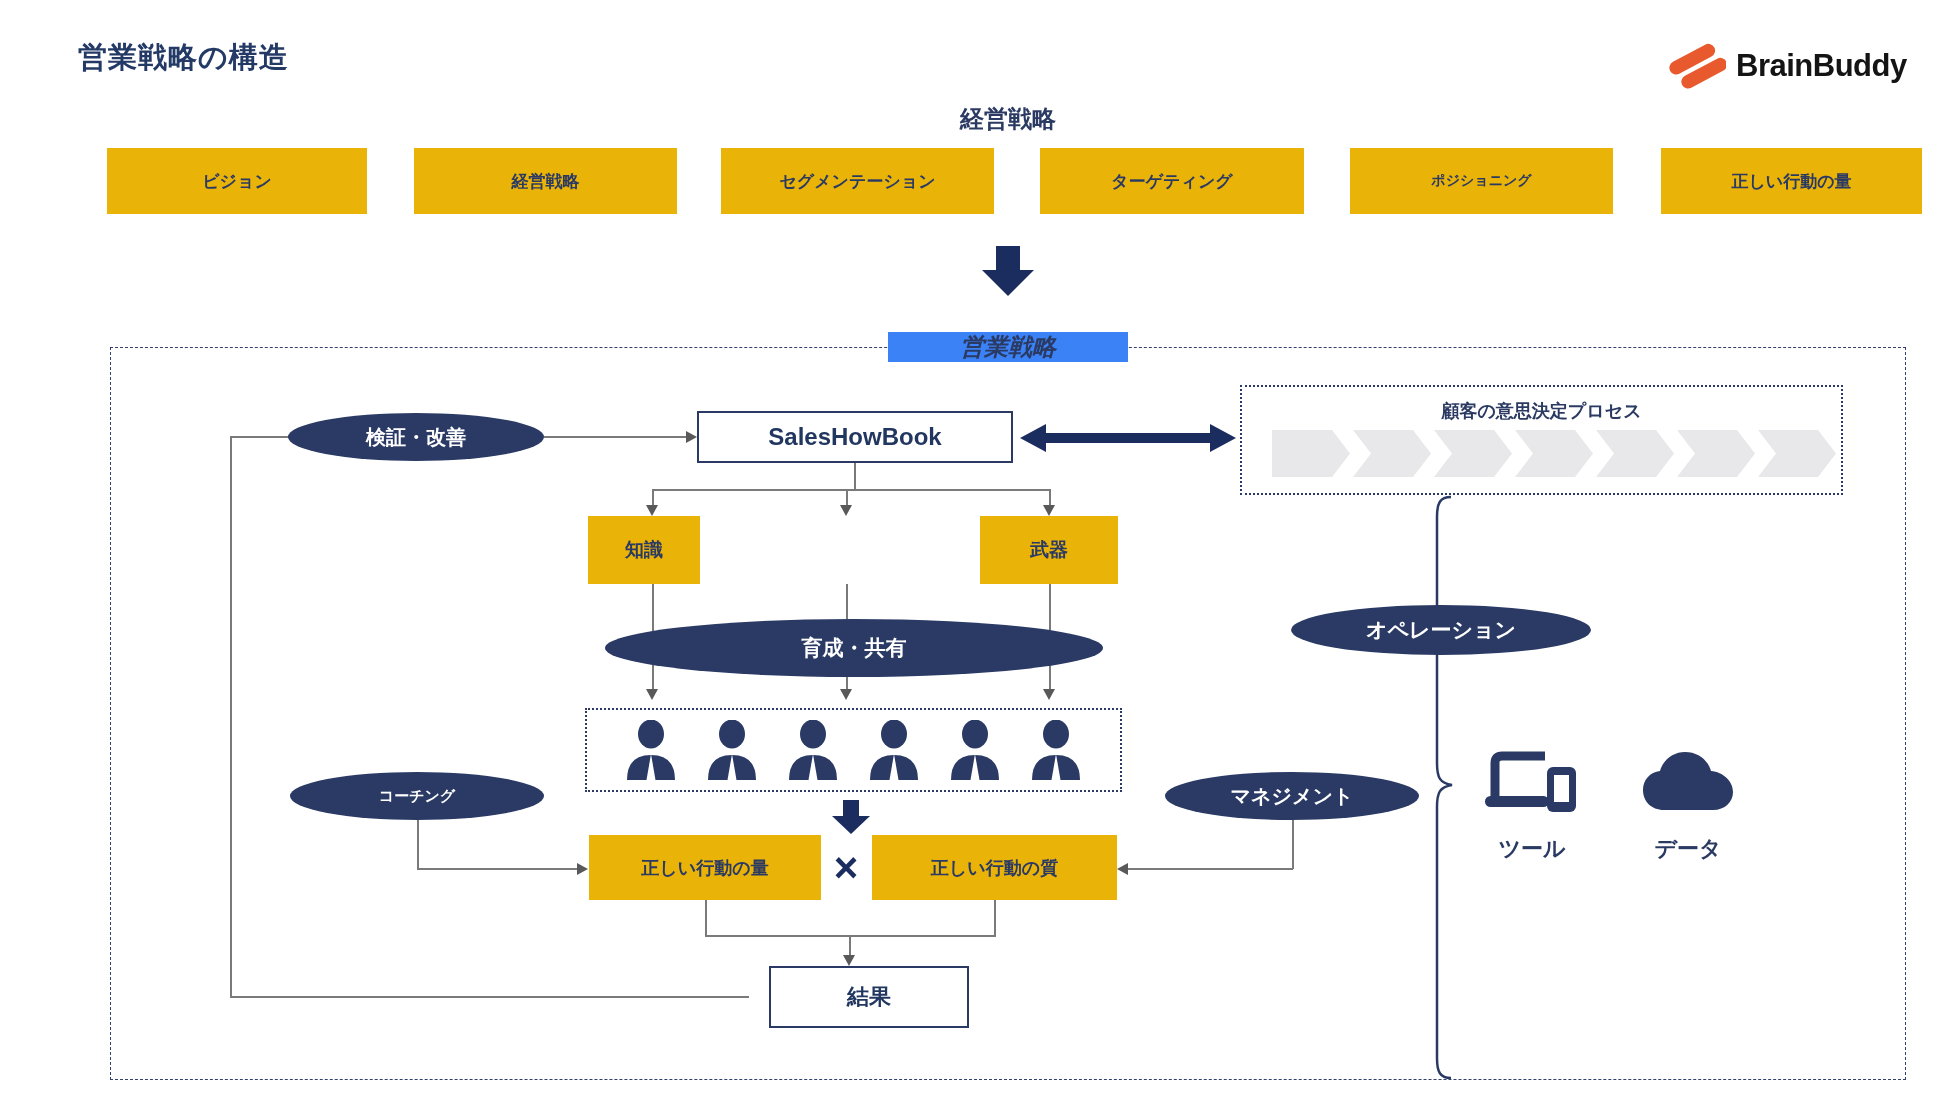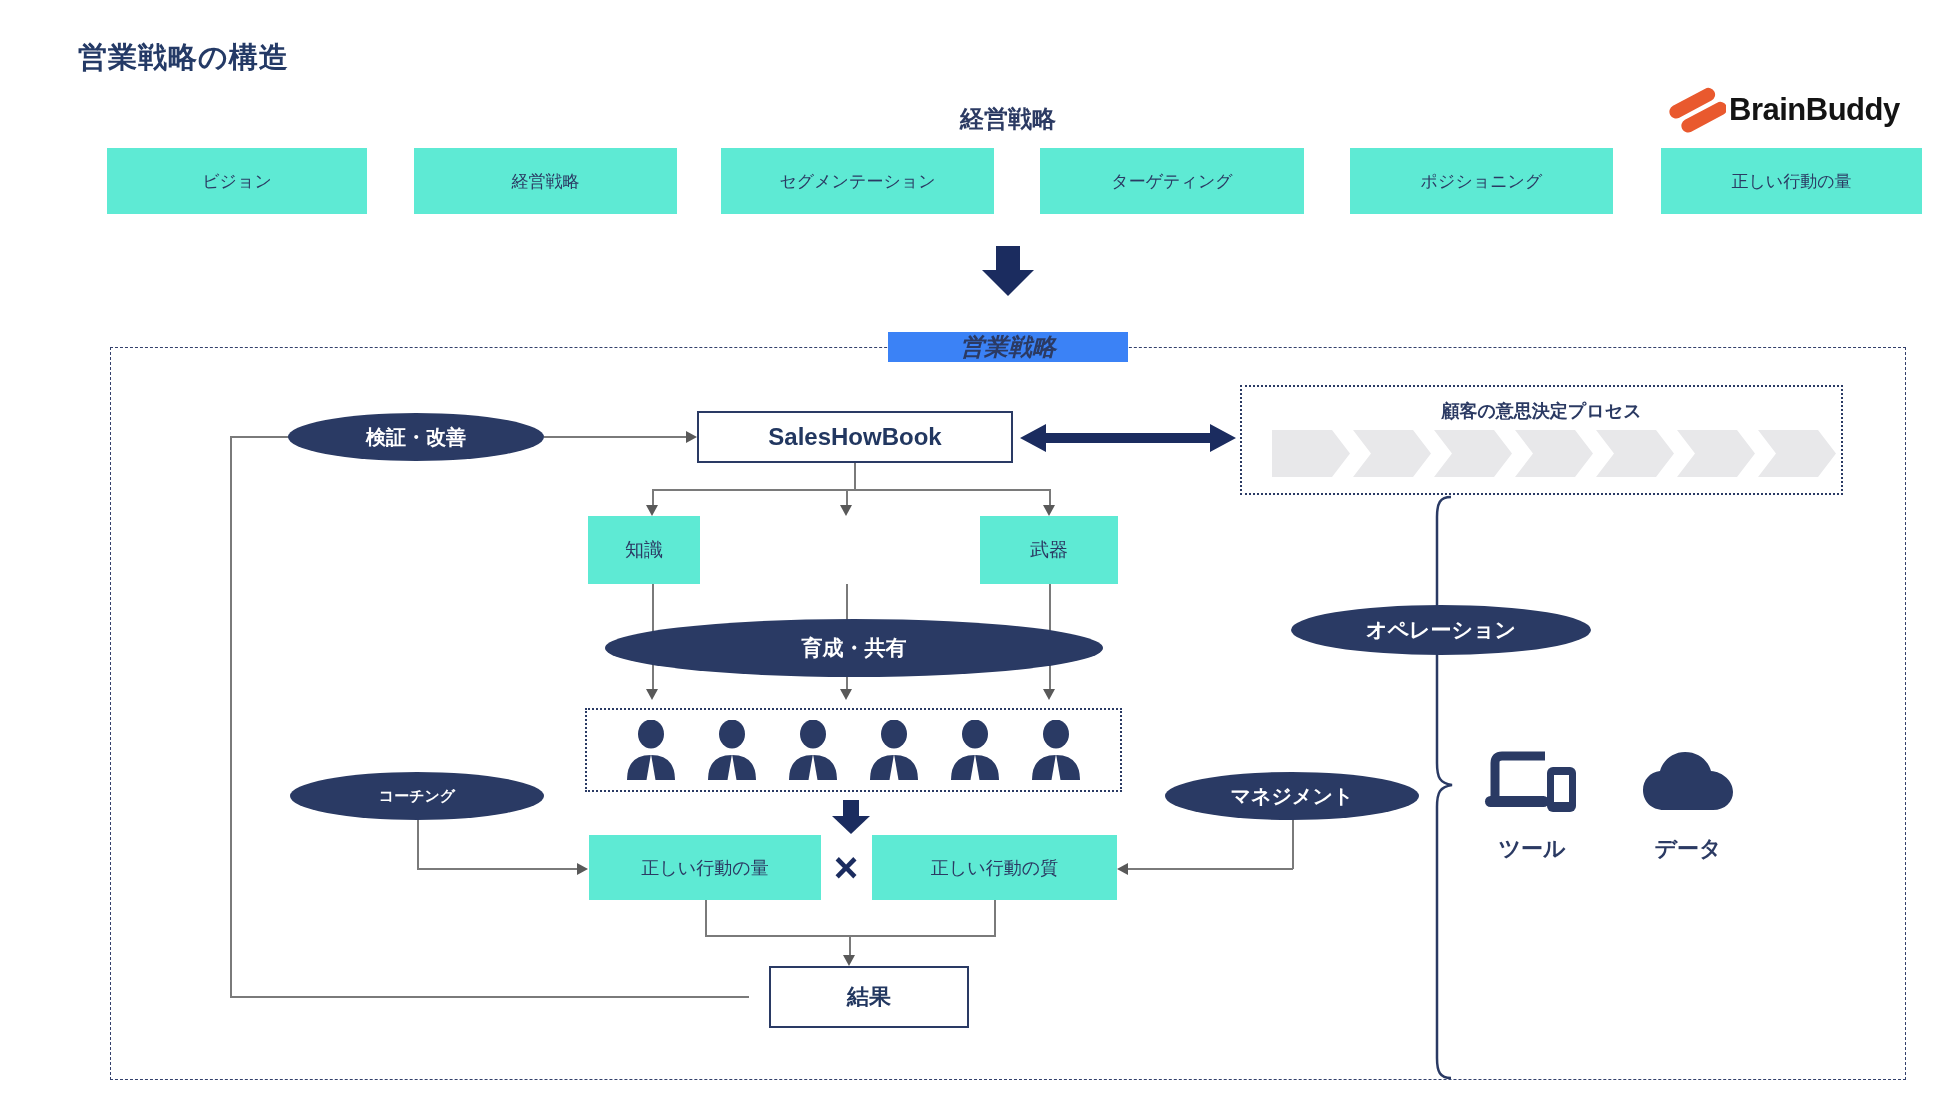--- a/index.html
+++ b/index.html
@@ -2,41 +2,41 @@
 <html><head>
 <meta charset="utf-8">
 <style>
   * { margin:0; padding:0; box-sizing:border-box; }
   html,body { background:#fff; }
   body { font-family:"Liberation Sans","DejaVu Sans",sans-serif; }
   #stage { position:relative; width:1950px; height:1095px; background:#fff; overflow:hidden; }
   .abs { position:absolute; }
   .title { font-size:29px; font-weight:bold; color:#243A66; letter-spacing:1px; }
   .h-strategy { font-size:24px; font-weight:bold; color:#2B3A63; text-align:center; }
-  .graybox { background:#5eead4; color:#2B3A63; font-weight:normal; display:flex; align-items:center; justify-content:center; }
+  .graybox { background:#eab308; color:#2B3A63; font-weight:bold; display:flex; align-items:center; justify-content:center; }
   .ellipse { background:#2A3A64; color:#fff; border-radius:50%; display:flex; align-items:center; justify-content:center; font-weight:bold; z-index:3; }
   .wbox { background:#fff; border:2.5px solid #2A3A64; color:#223760; font-weight:bold; display:flex; align-items:center; justify-content:center; z-index:3; }
   .outer-frame { border:1.5px dashed #33406B; z-index:0; }
   .dotted-frame { border:2px dotted #2A3A64; }
   .hline { background:#7a7a7a; height:1.5px; z-index:1; }
   .vline { background:#7a7a7a; width:1.5px; z-index:1; }
   .ah-r { width:0; height:0; border-top:6px solid transparent; border-bottom:6px solid transparent; border-left:11px solid #595959; z-index:2; }
   .ah-l { width:0; height:0; border-top:6px solid transparent; border-bottom:6px solid transparent; border-right:11px solid #595959; z-index:2; }
   .ah-d { width:0; height:0; border-left:6px solid transparent; border-right:6px solid transparent; border-top:11px solid #595959; z-index:2; }
   .navy-body { background:#1B2C5F; z-index:2; }
   .navy-head-d { width:0; height:0; border-left:26px solid transparent; border-right:26px solid transparent; border-top:26px solid #1B2C5F; z-index:2; }
   .navy-head-d.small { border-left:19px solid transparent; border-right:19px solid transparent; border-top:18px solid #1B2C5F; }
   .chevron { height:47px; background:#E8E8EA; }
   .chev-mid { clip-path:polygon(0 0, calc(100% - 18px) 0, 100% 50%, calc(100% - 18px) 100%, 0 100%, 18px 50%); }
   .chev-first { clip-path:polygon(0 0, calc(100% - 18px) 0, 100% 50%, calc(100% - 18px) 100%, 0 100%); }
   .persons-row { display:flex; align-items:center; justify-content:space-evenly; padding:0 10px; }
   .multiply { font-size:42px; font-weight:900; color:#1B2C5F; text-align:center; line-height:55px; z-index:3; }
   .heading-chip { background:#3b82f6; z-index:6;font-style:italic; }
   .icon-label { font-size:22px; font-weight:bold; color:#2B3A63; text-align:center; }
-  .logo-wrap { display:flex; align-items:center; gap:3px;margin-top:44px; }
+  .logo-wrap { display:flex; align-items:center; gap:10px; }
   .logo-text { font-size:31px; font-weight:bold; color:#141414; letter-spacing:-0.5px; }
 </style>
 </head>
 <body>
 
 <div id="stage">
 
   <div class="abs title" style="left:78px; top:38px;">営業戦略の構造</div>
 
   <div class="abs logo-wrap" style="left:1668px; top:40px;">
@@ -48,21 +48,21 @@
     </svg>
     <span class="logo-text">BrainBuddy</span>
   </div>
 
   <div class="abs h-strategy" style="left:858px; top:103px; width:300px;">経営戦略</div>
 
   <div class="abs graybox" style="left:107px;  top:148px; width:260px; height:66px; font-size:17px;">ビジョン</div>
   <div class="abs graybox" style="left:414px;  top:148px; width:263px; height:66px; font-size:17px;">経営戦略</div>
   <div class="abs graybox" style="left:721px;  top:148px; width:273px; height:66px; font-size:17px;">セグメンテーション</div>
   <div class="abs graybox" style="left:1040px; top:148px; width:264px; height:66px; font-size:17px;">ターゲティング</div>
-  <div class="abs graybox" style="left:1350px; top:148px; width:263px; height:66px; font-size:17px;">ポジショニング</div>
+  <div class="abs graybox" style="left:1350px; top:148px; width:263px; height:66px; font-size:14px;">ポジショニング</div>
   <div class="abs graybox" style="left:1661px; top:148px; width:261px; height:66px; font-size:17px;">正しい行動の量</div>
 
   <div class="abs navy-body" style="left:996px; top:246px; width:24px; height:25px;"></div>
   <div class="abs navy-head-d" style="left:982px; top:270px;"></div>
 
   <div class="abs outer-frame" style="left:110px; top:347px; width:1796px; height:733px;"></div>
 
   <div class="abs heading-chip h-strategy" style="left:888px; top:332px; width:240px; height:30px; line-height:30px;">営業戦略</div>
 
   <div class="abs hline" style="left:230px; top:996px; width:519px;"></div>

